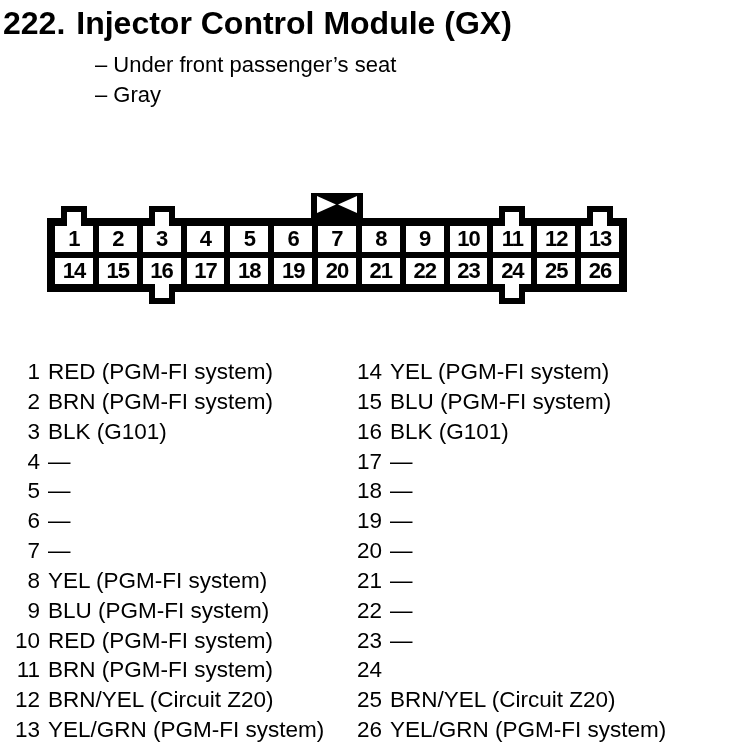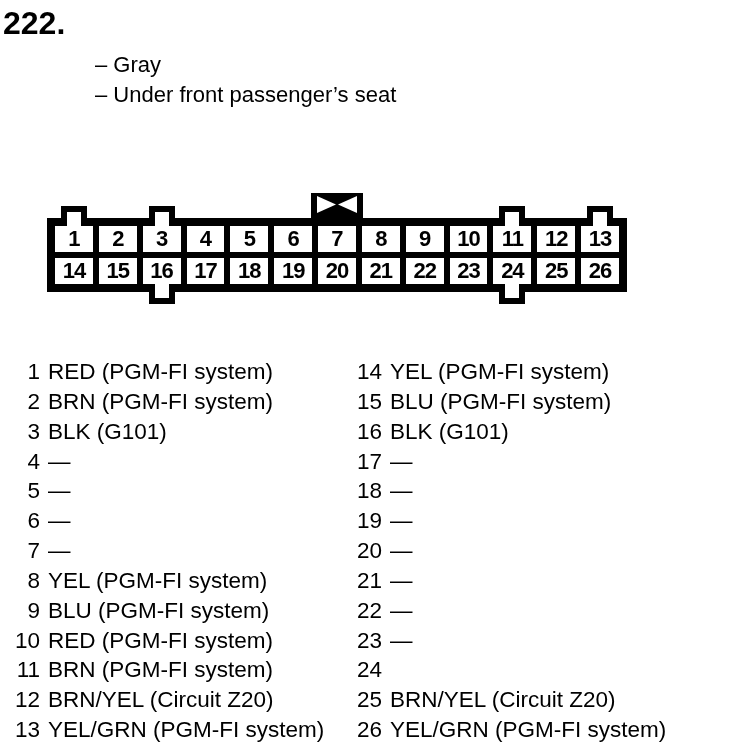--- a/index.html
+++ b/index.html
@@ -49,25 +49,26 @@
   .pin-num{width:32px;text-align:right;flex:none;}
   .pin-wire{margin-left:8px;white-space:nowrap;}
 </style>
 </head>
 <body>
 
 <div>
 
   <h1 class="title">
     <span>222.</span>
+    <span>Injector Control Module (GX)</span>
   </h1>
 
   <div class="notes" id="notes">
+      <div class="note-line">– Under front passenger’s seat</div>
       <div class="note-line">– Gray</div>
-      <div class="note-line">– Under front passenger’s seat</div>
     </div>
 
   <div class="connector" id="connector">
     <div class="keyway" id="keyway" style="left: 264.025px;">
       <svg width="52" height="33" viewBox="0 0 52 33">
         <rect x="0" y="0" width="52" height="33" fill="#000"></rect>
         <polygon points="6,3 25,11.5 6,20" fill="#fff"></polygon>
         <polygon points="46,3 27,11.5 46,20" fill="#fff"></polygon>
       </svg>
     </div>

